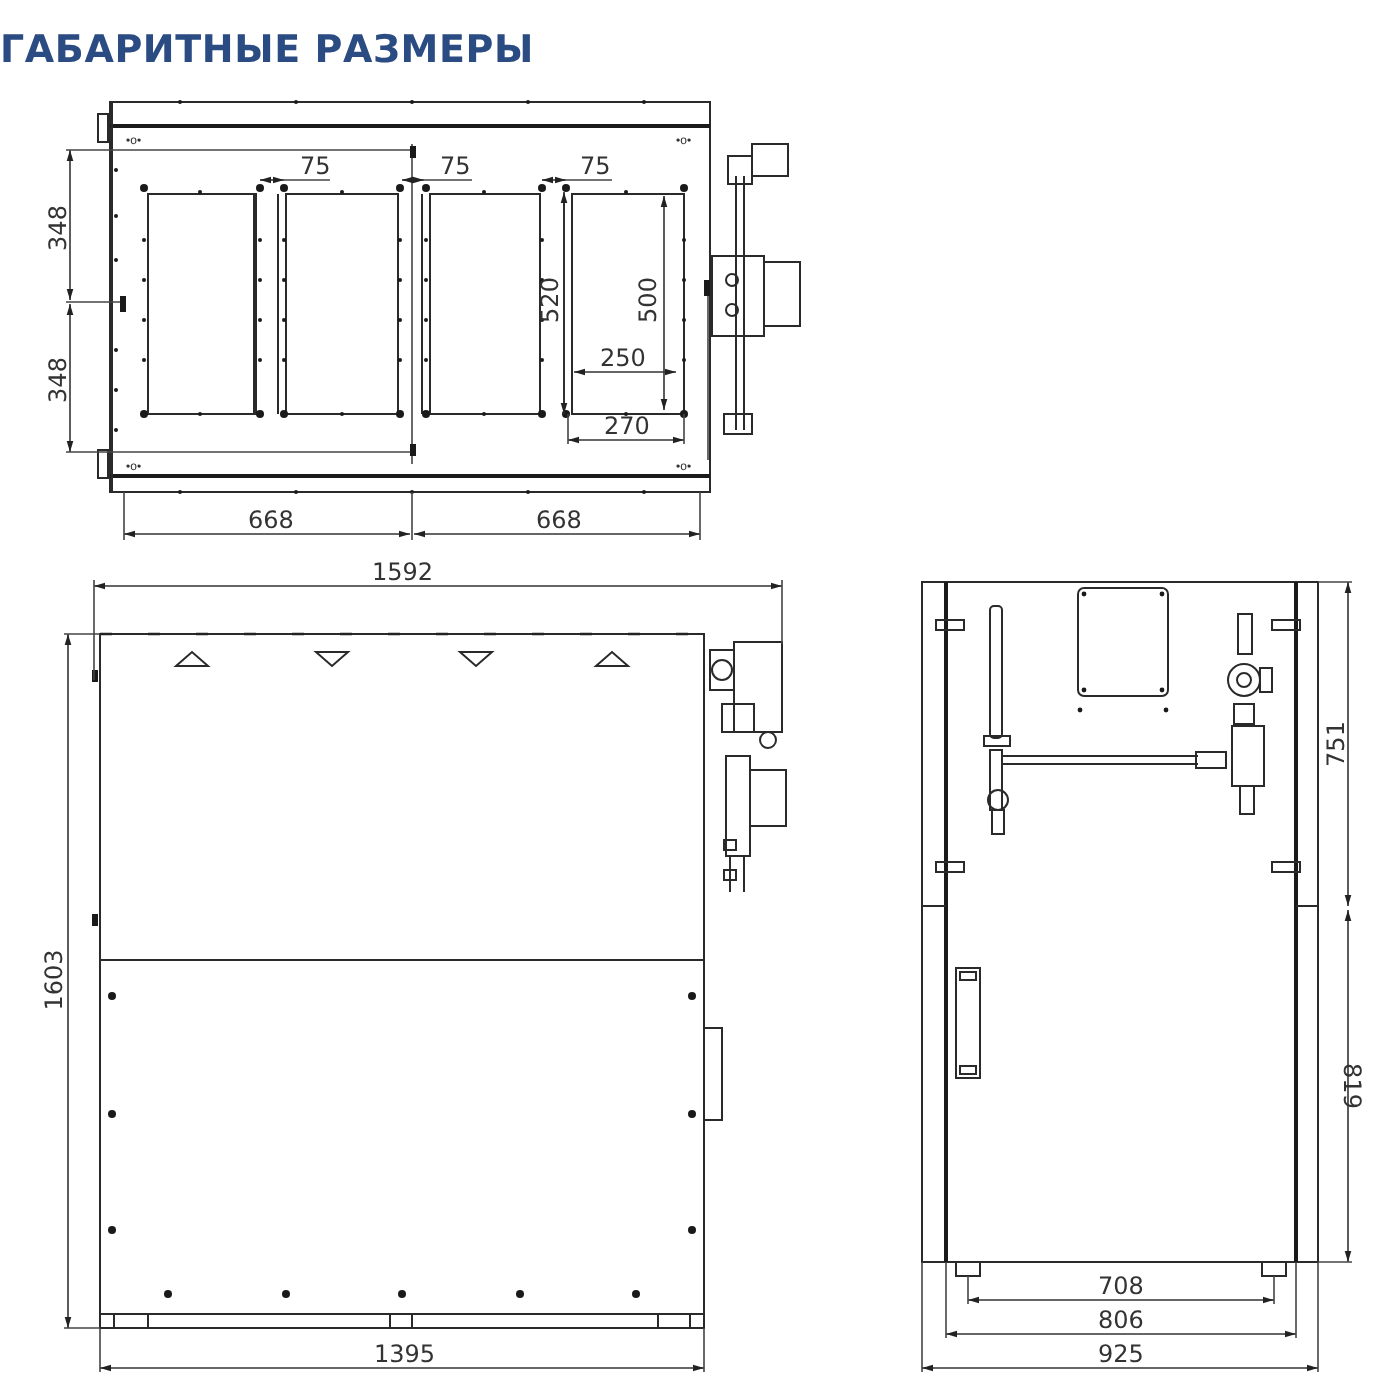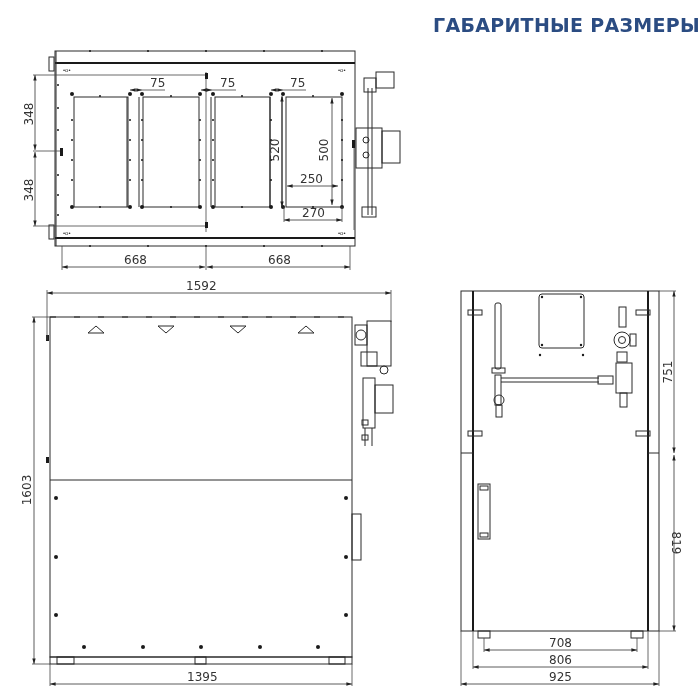--- a/index.html
+++ b/index.html
@@ -1,18 +1,18 @@
 <!DOCTYPE html>
 <html><head>
 <meta charset="utf-8">
 <style>
   html, body { margin: 0; padding: 0; background: #ffffff; }
   body { width: 700px; height: 700px; position: relative; overflow: hidden; font-family: "Liberation Sans", sans-serif; }
   .title {
-    position: absolute; left: 0; top: 14px; width: 700px; text-align: right;
+    position: absolute; left: 0; top: 14px; width: 700px; text-align: left;
     font-family: "DejaVu Sans", sans-serif; font-weight: bold; font-size: 19px;
     color: #2b4c82; letter-spacing: 0.3px;
   }
   svg { position: absolute; left: 0; top: 0; }
   .ln { stroke: #2a2a2a; fill: none; stroke-width: 1; }
   .thick { stroke: #1a1a1a; fill: none; stroke-width: 2; }
   .thin { stroke: #444; fill: none; stroke-width: 0.8; }
   .dim { stroke: #333; fill: none; stroke-width: 0.8; }
   .dot { fill: #1a1a1a; }
   .dimtxt { font-family: "DejaVu Sans", sans-serif; font-size: 12px; fill: #333; }

